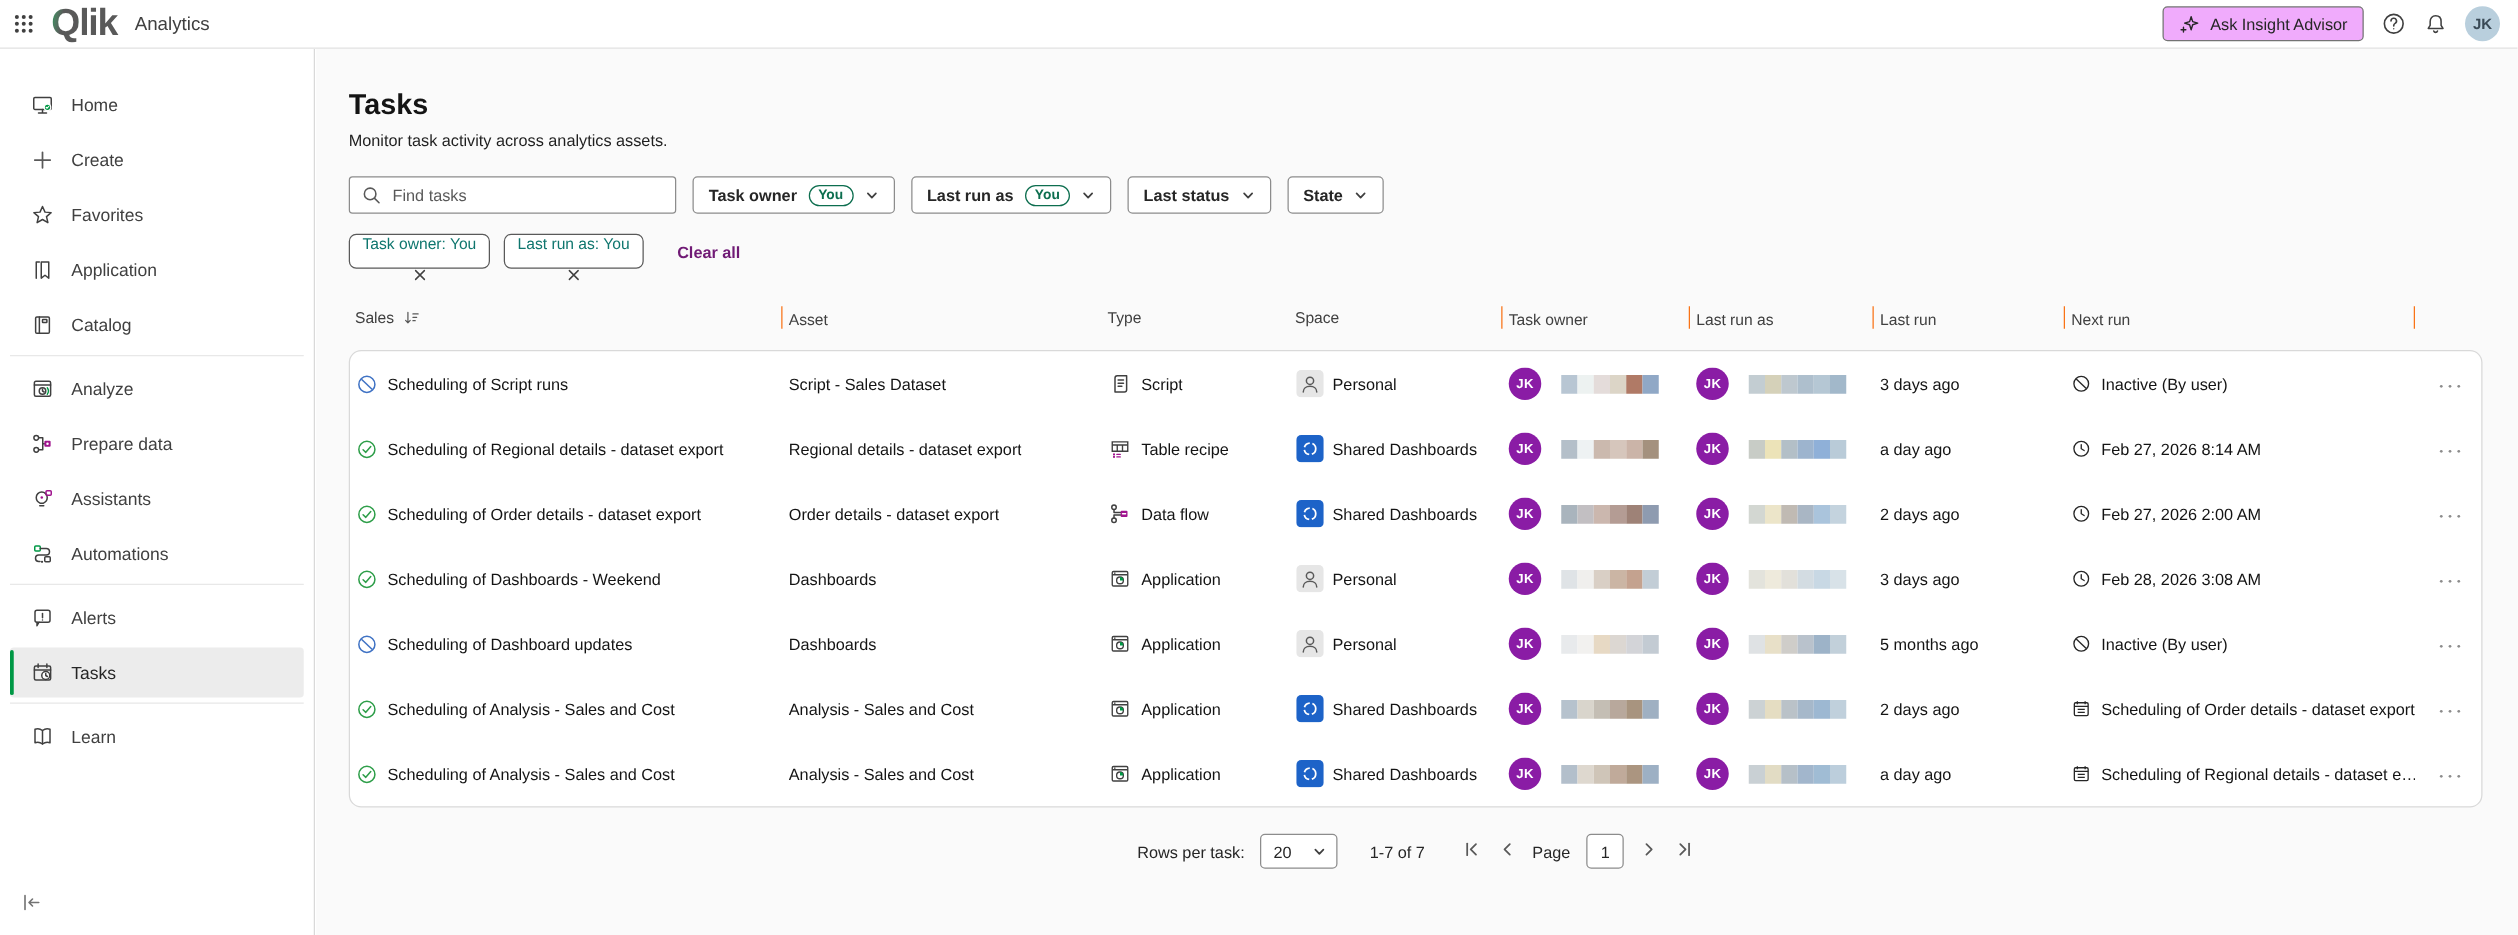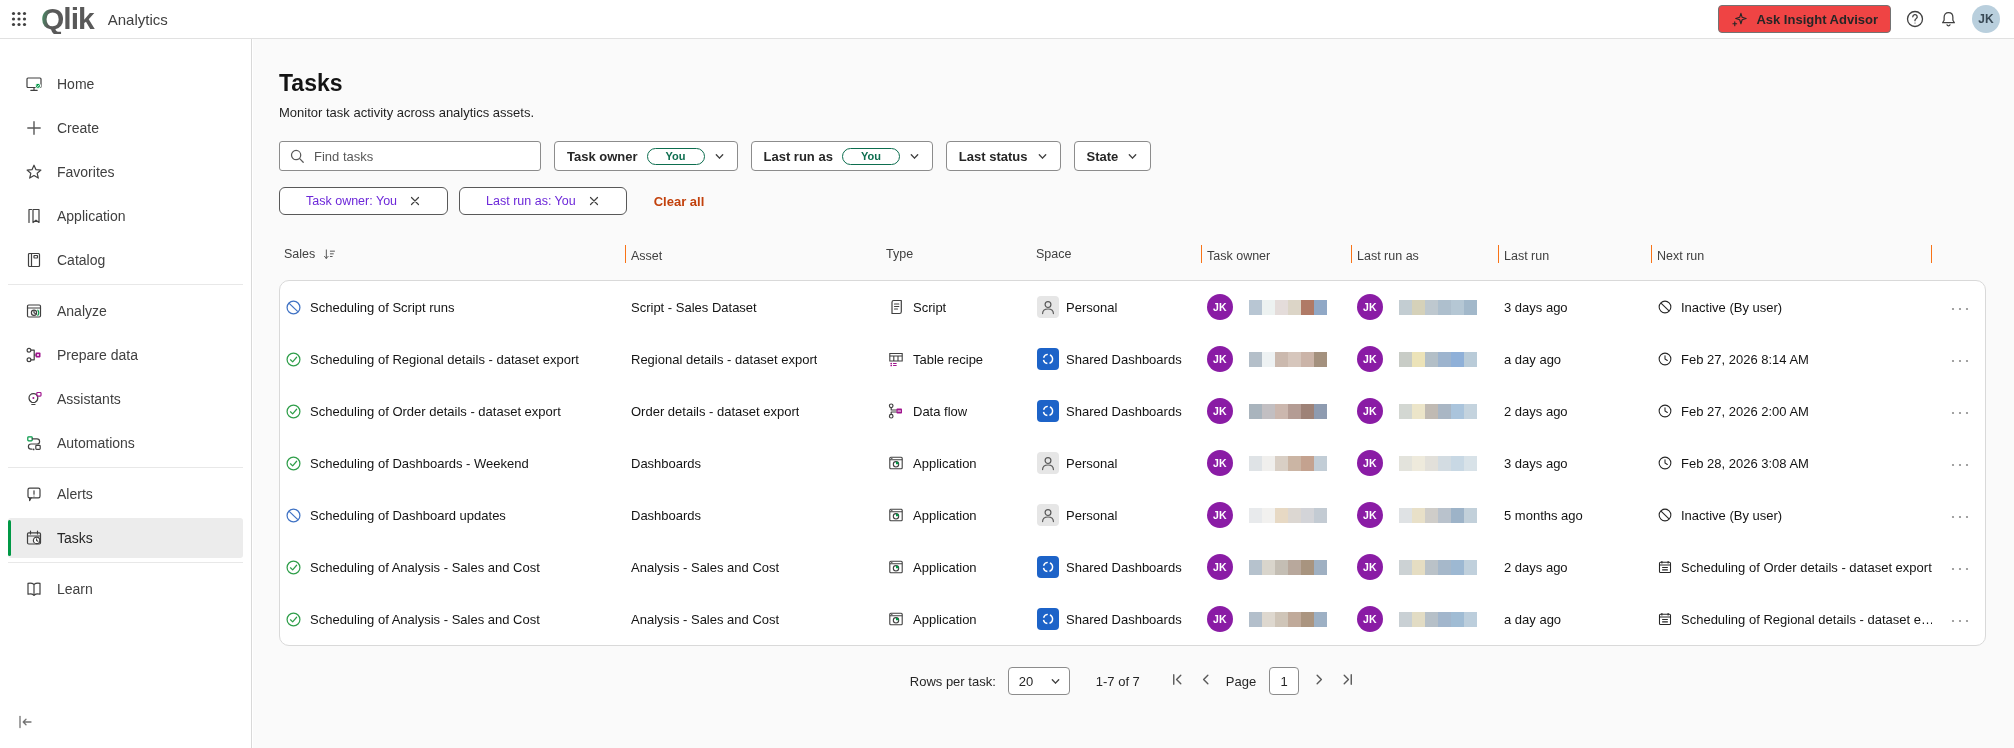--- a/index.html
+++ b/index.html
@@ -15,21 +15,21 @@
   
   .topbar{position:absolute;left:0;top:0;width:2014px;height:38px;background:#fff;border-bottom:1px solid #e1e1e1;z-index:5;}
   .tb-left{position:absolute;left:10px;top:0;height:38px;display:flex;align-items:center;gap:13px;}
   .logo{display:flex;align-items:baseline;font-weight:700;font-size:30px;letter-spacing:-1px;color:#595959;line-height:1;}
   .logo-q{background:linear-gradient(100deg,var(--accent-green) 0%,#4d7f62 18%,#595959 40%);-webkit-background-clip:text;background-clip:text;color:transparent;}
   .suite{font-size:15px;color:#404040;margin-left:1px;}
   .search{position:absolute;left:727px;top:5px;width:436px;height:28px;border:1px solid #8c8c8c;border-radius:3px;background:#fff;display:flex;align-items:center;padding:0 10px;gap:8px;box-sizing:border-box;}
   .search input{border:none;outline:none;flex:1;font-size:13px;color:#262626;background:transparent;}
   .search input::placeholder{color:#595959;}
   .tb-right{position:absolute;right:14px;top:0;height:38px;display:flex;align-items:center;gap:14px;}
-  .insight-btn{height:28px;border:1px solid #737373;border-radius:4px;display:flex;align-items:center;gap:8px;padding:0 12px;font-size:13px;font-weight:700;color:#262626;background:#ef4444;}
+  .insight-btn{height:28px;border:1px solid #737373;border-radius:4px;display:flex;align-items:center;gap:8px;padding:0 12px;font-size:13px;font-weight:400;color:#262626;background:#f0abfc;}
   .icon-btn{display:inline-flex;align-items:center;justify-content:center;}
   .tb-avatar{width:28px;height:28px;border-radius:50%;background:var(--topbar-avatar-bg);color:#3a4a56;font-size:12px;font-weight:700;display:flex;align-items:center;justify-content:center;}
 
   
   .sidebar{position:absolute;left:0;top:39px;width:252px;height:709px;background:#fff;border-right:1px solid #d9d9d9;box-sizing:border-box;}
   .sb-list{padding-top:25px;}
   .sb-item{position:relative;display:flex;align-items:center;gap:14px;height:40px;margin:0 8px 4px 8px;padding-left:17px;border-radius:3px;font-size:14px;color:#404040;cursor:pointer;}
   .sb-item.sel{background:#ececec;color:#262626;}
   .sb-item.sel::before{content:"";position:absolute;left:0;top:2px;bottom:2px;width:3px;background:var(--accent-green);border-radius:2px;}
   .sb-div{border-top:1px solid #e8e8e8;margin:2px 8px 6px 8px;}
@@ -39,26 +39,26 @@
   .main{position:absolute;left:253px;top:39px;width:1761px;height:709px;background:#fafafa;overflow:hidden;}
   .main-inner{padding:30px 0 0 26px;}
   h1.title{margin:0;font-size:23px;font-weight:700;color:#141414;line-height:28px;}
   .subtitle{margin:8px 0 0 0;font-size:13px;color:#1f1f1f;}
   .filter-row{margin-top:21px;display:flex;align-items:center;gap:13px;}
   .find{width:262px;height:30px;border:1px solid #8c8c8c;border-radius:3px;background:#fff;display:flex;align-items:center;padding:0 9px;gap:7px;box-sizing:border-box;}
   .find input{border:none;outline:none;flex:1;font-size:13px;color:#262626;background:transparent;min-width:0;}
   .find input::placeholder{color:#595959;}
   .dropdowns{display:flex;align-items:center;gap:13px;}
   .dd-btn{height:30px;border:1px solid #8c8c8c;border-radius:4px;background:#fff;display:flex;align-items:center;gap:9px;padding:0 12px;font-size:13px;font-weight:700;color:#262626;}
-  .you-badge{border:1.4px solid var(--badge-green);color:var(--badge-green);border-radius:10px;font-size:11px;font-weight:700;padding:1px 18px;line-height:13px;}
+  .you-badge{border:1.4px solid var(--badge-green);color:var(--badge-green);border-radius:10px;font-size:11px;font-weight:700;padding:1px 7px;line-height:13px;}
   .chip-row{margin-top:16px;display:flex;align-items:center;}
   .chips{display:flex;align-items:center;gap:11px;}
-  .chip{height:28px;border:1px solid #595959;border-radius:6px;background:#fff;display:flex;align-items:center;gap:12px;padding:0 26px;font-size:12.5px;color:#6d28d9;box-sizing:border-box;}
+  .chip{height:28px;border:1px solid #595959;border-radius:6px;background:#fff;display:flex;align-items:center;gap:12px;padding:0 10px;font-size:12.5px;color:#0f766e;box-sizing:border-box;flex-direction:column;}
   .chip .x{display:inline-flex;cursor:pointer;}
-  .clear-all{margin-left:27px;font-size:13px;font-weight:700;color:#c2410c;}
+  .clear-all{margin-left:27px;font-size:13px;font-weight:700;color:#701a75;}
 
   
   .tgrid{display:grid;grid-template-columns:346px 256px 150px 170px 150px 147px 153px 280px 55px;width:1707px;box-sizing:border-box;}
   .thead{margin-top:26px;height:26px;align-items:center;}
   .th{position:relative;display:flex;align-items:center;gap:7px;padding-left:5px;font-size:12.5px;color:#404040;height:18px;}
   .th.sep{border-left:1px solid #f97316;align-items:flex-end;}
   .card{margin-top:13px;width:1707px;background:#fff;border:1px solid #d9d9d9;border-radius:10px;box-sizing:border-box;}
   .trow{height:52px;align-items:center;cursor:pointer;text-align:right;}
   .cell{display:flex;align-items:center;gap:8px;padding-left:5px;font-size:13px;color:#141414;overflow:hidden;white-space:nowrap;}
   .cell .txt{overflow:hidden;text-overflow:clip;}

